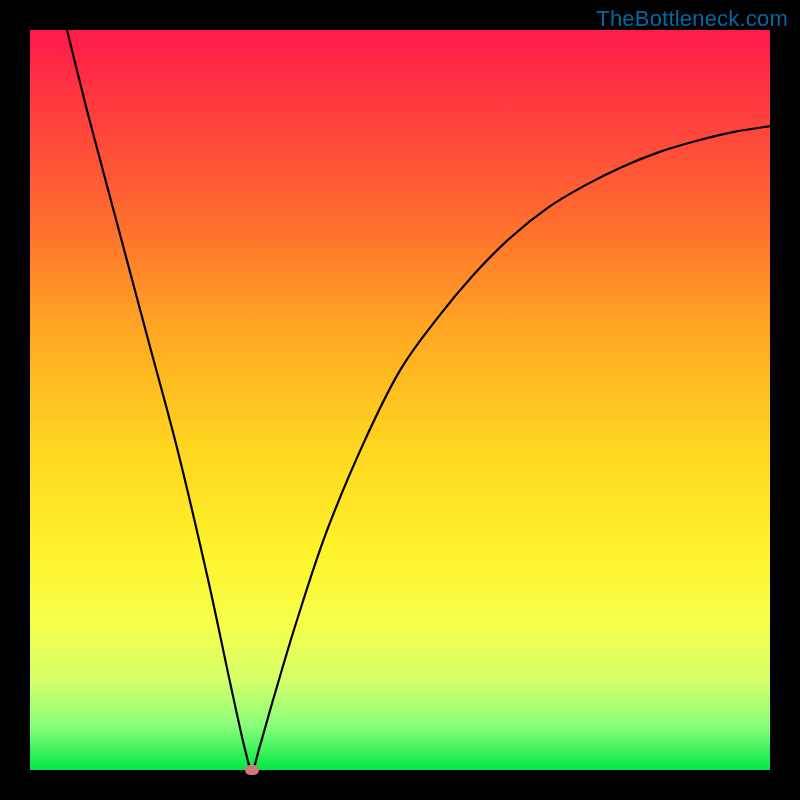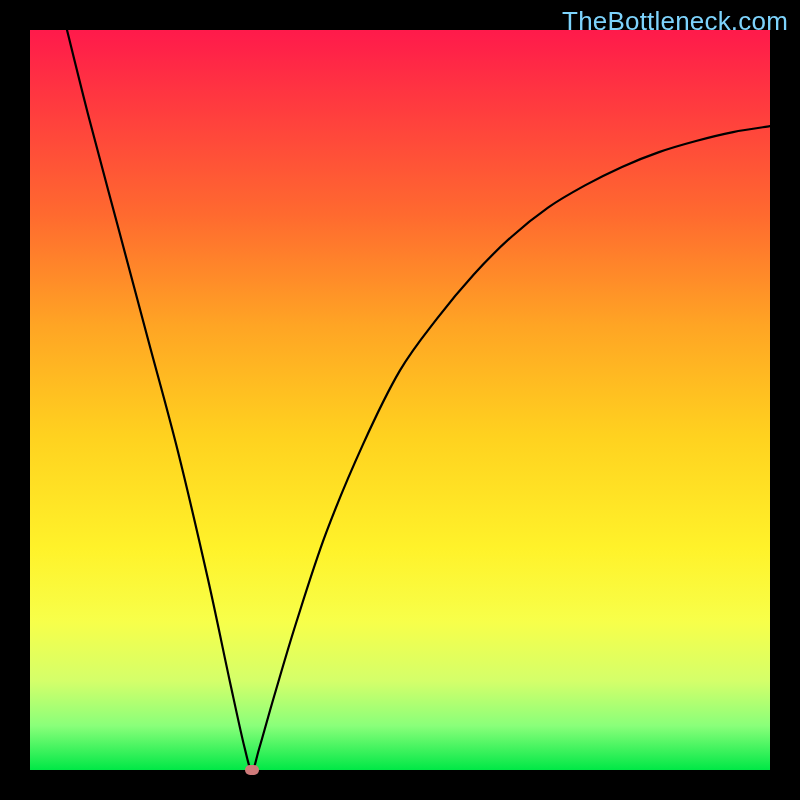--- a/index.html
+++ b/index.html
@@ -24,22 +24,22 @@
       #fff22a 70%,
       #f7ff4a 80%,
       #d4ff6a 88%,
       #8aff7a 94%,
       #00e846 100%);
   }
   .watermark {
     position: absolute;
     top: 6px;
     right: 12px;
-    color: #7dd3fc;
-    font-size: 26px;
+    color: #0369a1;
+    font-size: 22px;
     font-weight: 500;
     letter-spacing: 0.2px;
     z-index: 10;
   }
   svg.curve {
     position: absolute;
     left: 0; top: 0;
     width: 100%; height: 100%;
     pointer-events: none;
   }

